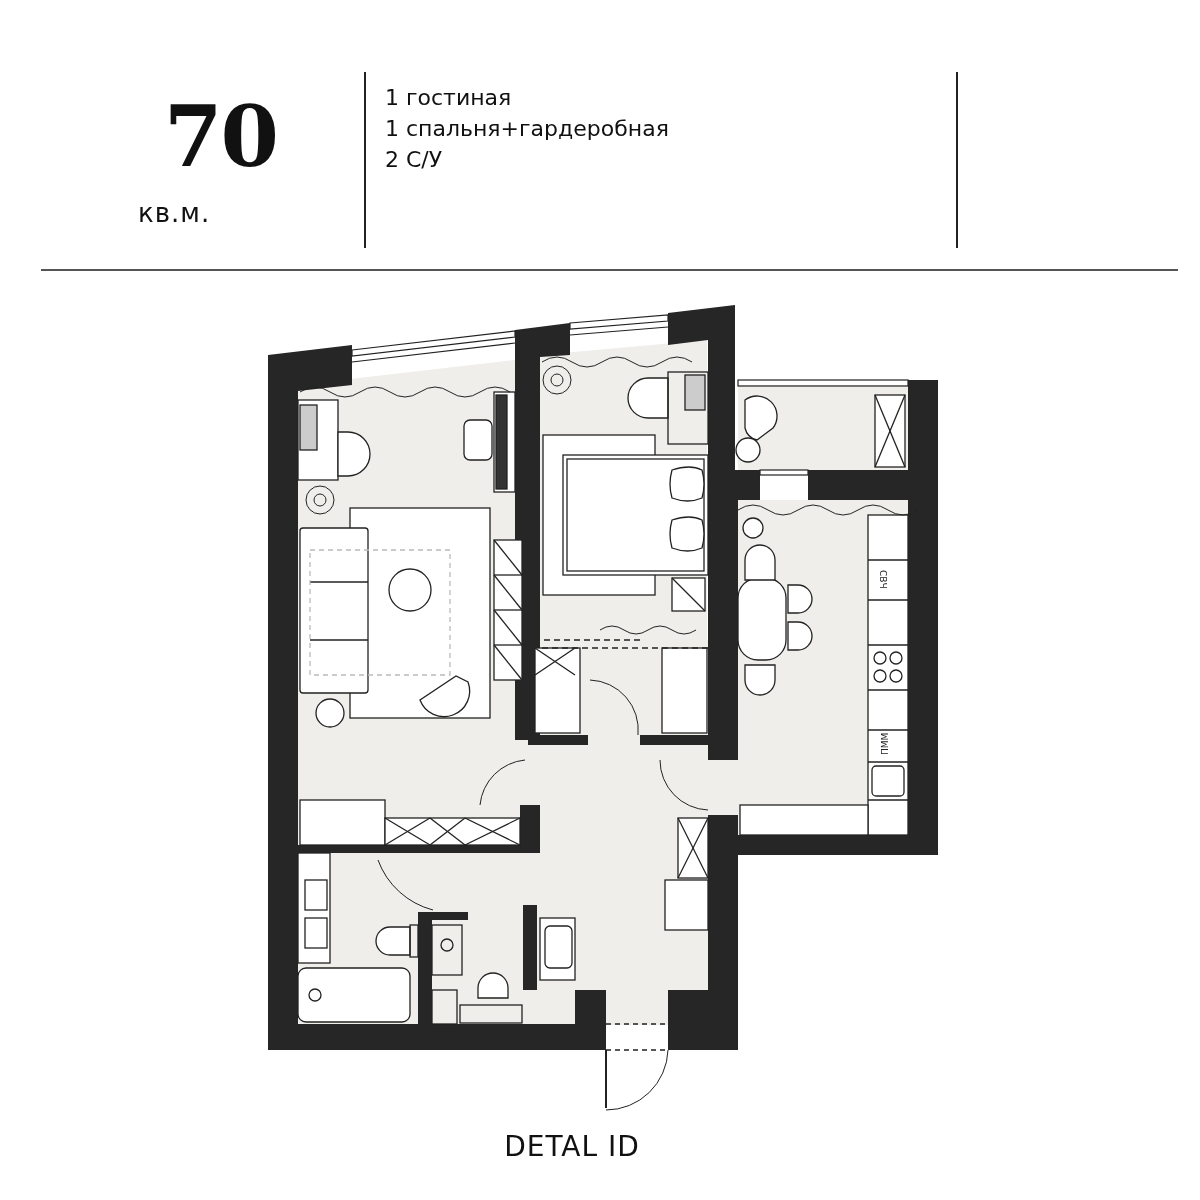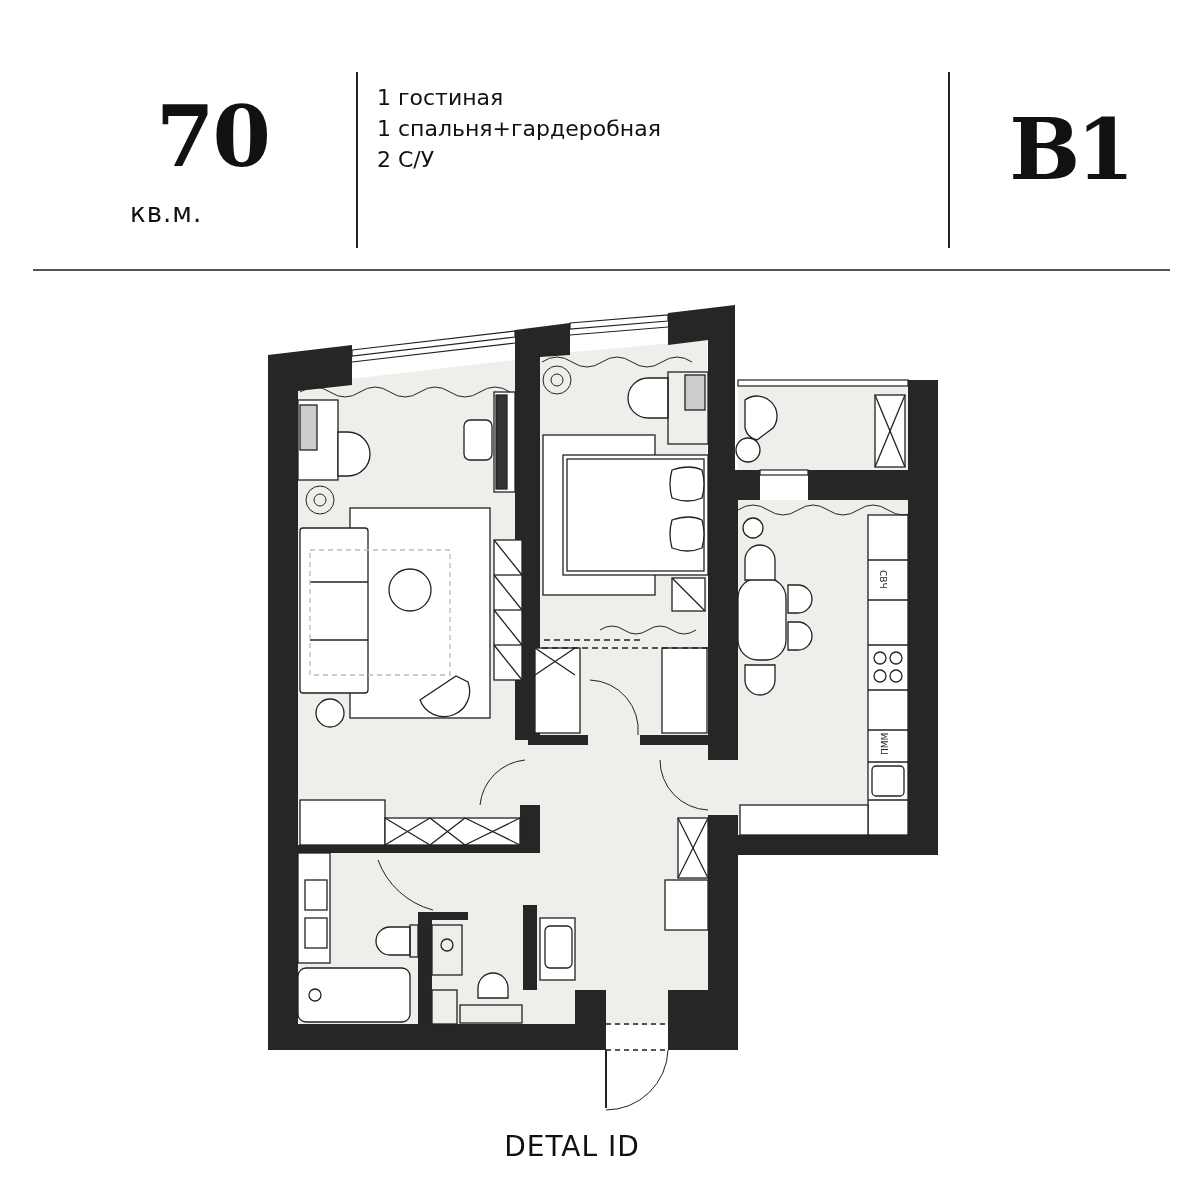--- a/index.html
+++ b/index.html
@@ -1,17 +1,17 @@
 <!DOCTYPE html>
 <html><head>
 <meta charset="utf-8">
 <style>
   html,body{margin:0;padding:0;background:#fff;}
   body{width:1200px;height:1200px;position:relative;overflow:hidden;font-family:"Liberation Sans","DejaVu Sans",sans-serif;color:#111;}
-  .header{position:absolute;left:0;top:0;width:1088px;height:272px;}
+  .header{position:absolute;left:8px;top:0;width:1088px;height:272px;}
   .area-num{position:absolute;left:130px;top:92px;width:165px;text-align:center;font-family:"DejaVu Serif","Liberation Serif",serif;font-weight:bold;font-size:84px;line-height:90px;letter-spacing:-2px;}
   .area-unit{position:absolute;left:130px;top:198px;width:165px;font-family:"DejaVu Sans",sans-serif;font-size:26px;letter-spacing:1px;}
   .vline{position:absolute;width:2px;background:#222;}
   .rooms{position:absolute;left:377px;top:82px;margin:0;padding:0;list-style:none;font-family:"DejaVu Sans",sans-serif;font-size:22px;line-height:31px;}
   .rooms li{white-space:nowrap;}
   .apt-code{position:absolute;left:1000px;top:100px;width:140px;text-align:center;font-family:"DejaVu Serif","Liberation Serif",serif;font-weight:bold;font-size:84px;line-height:100px;letter-spacing:-4px;}
   .hline{position:absolute;left:33px;top:269px;width:1137px;height:2px;background:#555;}
   .plan{position:absolute;left:0;top:0;}
   .footer{position:absolute;left:0;top:1130px;width:1144px;text-align:center;font-family:"DejaVu Sans",sans-serif;font-size:28px;letter-spacing:1px;}
 </style>
@@ -21,21 +21,20 @@
 <div class="header">
   <div class="area-num">70</div>
   <div class="area-unit">кв.м.</div>
   <div class="vline" style="left:356px;top:72px;height:176px;"></div>
   <ul class="rooms">
     <li>1 гостиная</li>
     <li>1 спальня+гардеробная</li>
     <li>2 С/У</li>
   </ul>
   <div class="vline" style="left:948px;top:72px;height:176px;"></div>
-  <div class="apt-code">B1</div>
   <div class="hline"></div>
 </div>
 
 <svg class="plan" width="1200" height="1200" viewBox="0 0 1200 1200" xmlns="http://www.w3.org/2000/svg">
   <g fill="#efeeea">
     <polygon points="298,385 515,360 515,740 298,740"></polygon>
     <polygon points="540,355 707,340 707,640 540,640"></polygon>
     <rect x="298" y="740" width="230" height="105"></rect>
     <rect x="528" y="640" width="180" height="385"></rect>
     <rect x="708" y="740" width="30" height="75"></rect>

